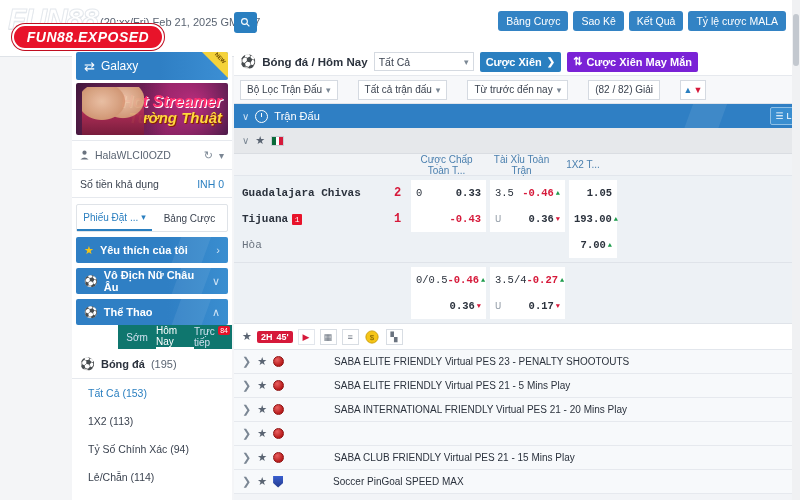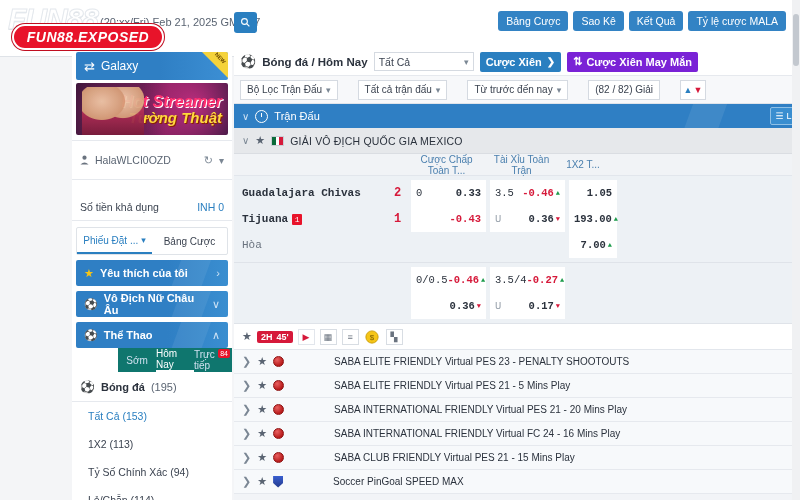--- a/index.html
+++ b/index.html
@@ -117,21 +117,21 @@
   .hot-girl {
     position: absolute; left: 6px; bottom: 0; width: 62px; height: 48px;
     background:
       radial-gradient(ellipse at 32% 30%, #f0c8a8 0%, #d89f78 38%, transparent 40%),
       radial-gradient(ellipse at 66% 26%, #f2cdb0 0%, #d8a07a 36%, transparent 38%),
       linear-gradient(180deg, transparent 30%, #b8325a 45%, #7b1d3c 100%);
     opacity: 0.95;
   }
 
   .user-row {
-    margin: 5px 0 13px 0; height: 40px;
+    margin: 5px 0 0 0; height: 30px;
     border-top: 1px solid #e6e9ee; border-bottom: 1px solid #e6e9ee;
     display: flex; align-items: center; padding: 0 8px; gap: 6px;
   }
   .user-row .uname { font-size: 10.5px; color: #5a6472; flex: 1; }
   .bal-row {
     height: 28px; display: flex; align-items: center;
     padding: 0 8px; border-bottom: 1px solid #e6e9ee;
   }
   .bal-row .blabel { font-size: 10.5px; color: #3b4350; flex: 1; }
   .bal-row .bval { font-size: 10.5px; color: #2a7fc0; }
@@ -534,21 +534,20 @@
       <div class="mh-right-btn">
         <span>☰</span>
         <span>L...</span>
       </div>
     </div>
 
     <div class="league-hdr">
       <span style="color:#7b8794;font-size:10px">∨</span>
       <span class="star">★</span>
       <div class="flag-mex"></div>
-      <span class="lh-label">GIẢI VÔ ĐỊCH QUỐC GIA MEXICO</span>
     </div>
 
     <div class="col-hdr">
       <div class="spacer"></div>
       <div class="ch">Cược Chấp Toàn T...</div>
       <div class="ch">Tài Xỉu Toàn Trận</div>
       <div class="ch w3">1X2 T...</div>
     </div>
 
     <div class="oddsblock">
@@ -670,21 +669,20 @@
     <div class="vrow">
       <span class="chev">❯</span>
       <span class="star">★</span>
       <div class="ball-red"></div>
       <span class="vlabel">SABA INTERNATIONAL FRIENDLY Virtual PES 21 - 20 Mins Play</span>
     </div>
     <div class="vrow">
       <span class="chev">❯</span>
       <span class="star">★</span>
       <div class="ball-red"></div>
-      <span class="vlabel">SABA INTERNATIONAL FRIENDLY Virtual FC 24 - 16 Mins Play</span>
     </div>
     <div class="vrow">
       <span class="chev">❯</span>
       <span class="star">★</span>
       <div class="ball-red"></div>
       <span class="vlabel">SABA CLUB FRIENDLY Virtual PES 21 - 15 Mins Play</span>
     </div>
     <div class="vrow">
       <span class="chev">❯</span>
       <span class="star">★</span>

